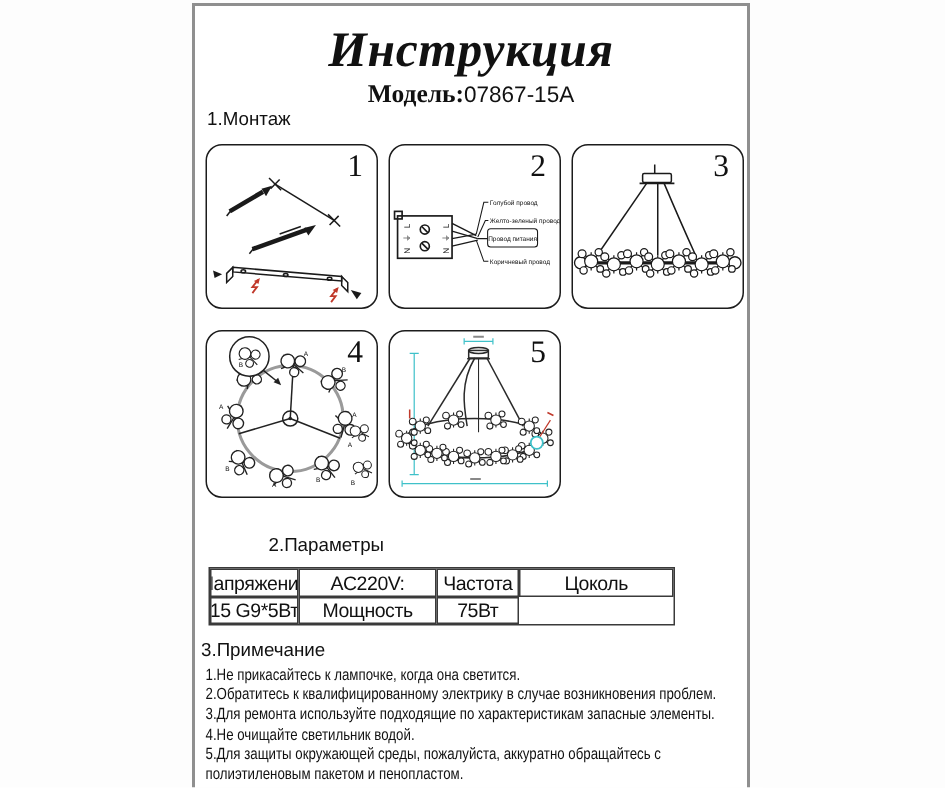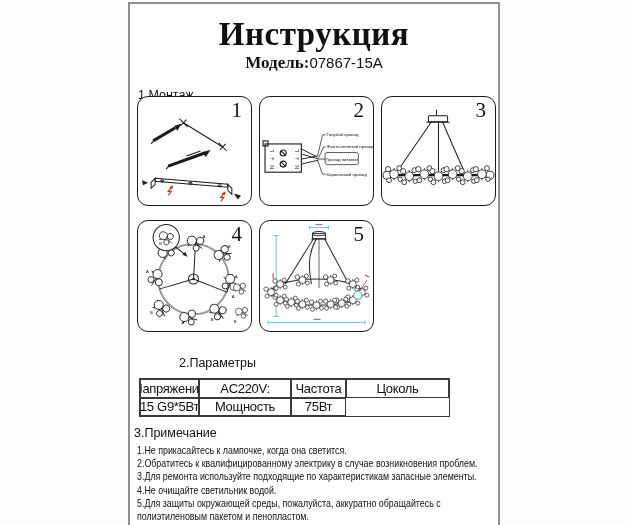--- a/index.html
+++ b/index.html
@@ -10,33 +10,33 @@
     color:#111;
   }
   .page{
     position:absolute;left:128px;top:2px;width:372px;height:523px;
     box-sizing:border-box;background:#ffffff;
     border:2px solid #8f8f8f;border-bottom:none;
   }
   .title{
     position:absolute;left:0;top:12px;width:100%;text-align:center;
     font-family:"Liberation Serif","DejaVu Serif",serif;
-    font-weight:bold;font-size:33px;line-height:36px;letter-spacing:.5px;
+    font-weight:bold;font-size:33px;line-height:36px;letter-spacing:.5px;font-style:italic;
   }
   .model-row{
     position:absolute;left:0;top:49px;width:100%;
     display:flex;justify-content:center;align-items:baseline;gap:0;text-align:right;
   }
   .model-label{
     font-family:"Liberation Serif","DejaVu Serif",serif;
     font-weight:bold;font-size:17px;
   }
   .model-value{font-size:15px;}
   .section-label{position:absolute;font-size:12.5px;}
-  .sec1{left:8px;top:84px;text-align:right;}
+  .sec1{left:8px;top:68px;text-align:right;}
   .sec2{left:4px;top:352px;margin-left:45px;}
   .sec3{left:4px;top:422px;}
   .panel{
     position:absolute;box-sizing:border-box;width:115px;
     border:1.5px solid #1c1c1c;border-radius:11px;background:#fff;
   }
   .row1{top:92px;height:110px;}
   .row2{top:216px;height:112px;}
   .p1{left:7px;}  .p2{left:129px;} .p3{left:251px;}
   .p4{left:7px;}  .p5{left:129px;}

